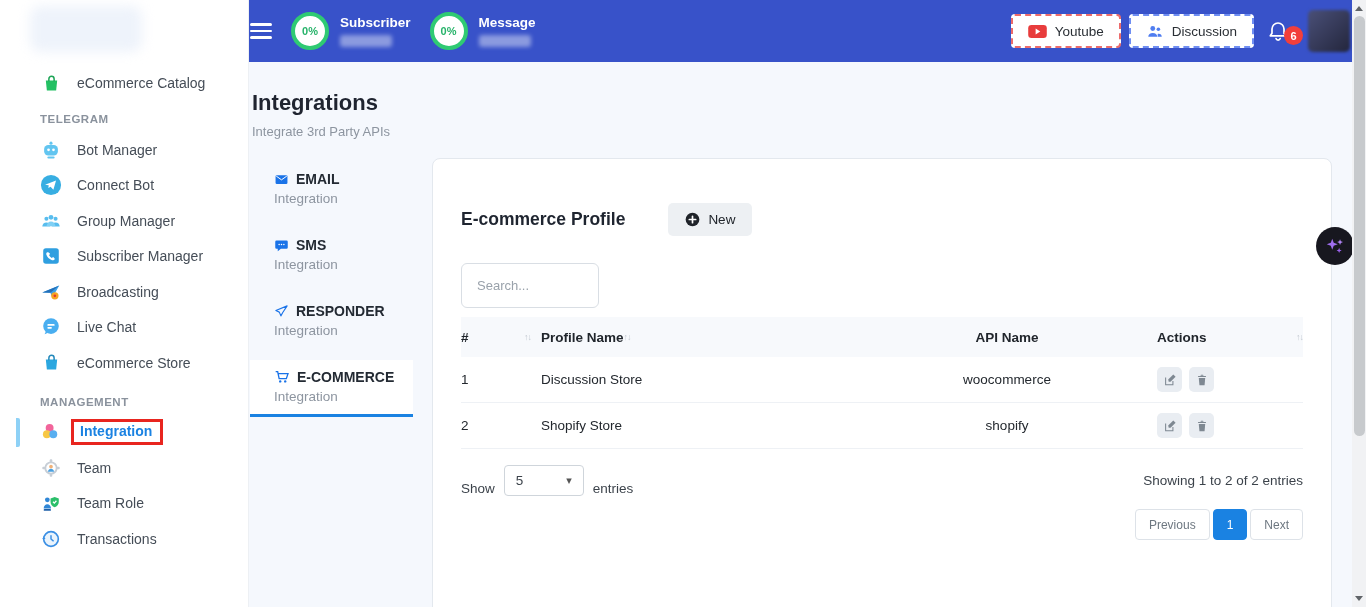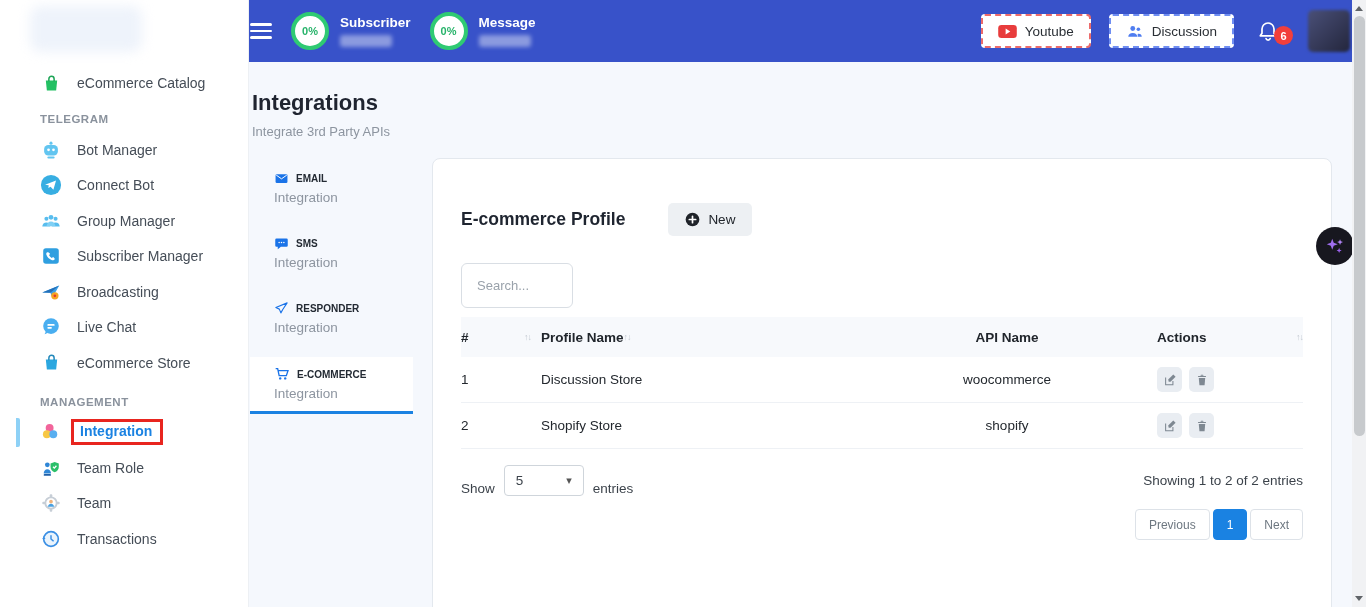--- a/index.html
+++ b/index.html
@@ -26,49 +26,49 @@
     background:#3852c9; display:flex; align-items:center; z-index:3; }
   .hamburger { margin-left:17px; width:22px; cursor:pointer; }
   .hamburger span { display:block; height:2.6px; background:#fff; border-radius:2px; margin:4px 0; }
   .stat { display:flex; align-items:center; margin-left:19px; }
   .ring { width:38px; height:38px; border-radius:50%; border:4px solid #2fca73;
     background:#fff; display:flex; align-items:center; justify-content:center;
     font-size:11px; font-weight:bold; color:#27b36a; flex:none; }
   .stat-text { margin-left:11px; }
   .stat-label { color:#fff; font-weight:bold; font-size:13.5px; }
   .redact-bar { width:52px; height:12px; background:rgba(255,255,255,.42); border-radius:3px; margin-top:5px; filter:blur(2px); }
-  .top-right { margin-left:auto; display:flex; align-items:center; margin-right:16px; gap:18px; }
+  .top-right { margin-left:auto; display:flex; align-items:center; margin-right:16px; gap:8px; }
   .top-btn { height:34px; background:#fff; border-radius:4px; display:flex; align-items:center;
     gap:8px; padding:0 15px; font-size:13.5px; color:#2a2f35; cursor:pointer; white-space:nowrap; }
   .top-btn.yt { border:2px dashed #ec6b6b; }
   .top-btn.disc { border:2px dashed #6f8ef2; }
   .bell-wrap { position:relative; margin:0 10px 0 4px; cursor:pointer; }
   .badge { position:absolute; top:7px; right:-13px; width:19px; height:19px; border-radius:50%;
     background:#f23f3b; color:#fff; font-size:11px; font-weight:bold;
     display:flex; align-items:center; justify-content:center; }
   .avatar { width:42px; height:42px; border-radius:5px;
     background:linear-gradient(135deg,#4a5078,#23263c); filter:blur(1.5px); cursor:pointer; }
   
   .content { position:absolute; left:233px; top:62px; right:0; bottom:0;
     background:#f5f8fd; overflow:hidden; padding-left:17px; }
   .page-title { margin-top:28px; margin-left:2px; font-size:22px; font-weight:bold; color:#1f2430; }
   .page-sub { margin-top:8px; margin-left:2px; font-size:13px; color:#8d95a0; }
   .body-row { display:flex; margin-top:19px; align-items:flex-start; }
   .subnav { width:163px; flex:none; padding-top:4px; }
   .sn-item { padding:9px 0 10px 24px; margin-bottom:12px; cursor:pointer; }
   .sn-item.active { background:#fff; border-bottom:3px solid #1a82e2; margin-bottom:0; }
-  .sn-title { display:flex; align-items:center; gap:7px; font-size:10px; font-weight:bold; color:#232a33; }
+  .sn-title { display:flex; align-items:center; gap:7px; font-size:14px; font-weight:bold; color:#232a33; }
   .sn-sub { margin-top:4px; font-size:13.5px; color:#8d95a0; }
   .card { flex:1; margin-left:19px; margin-right:34px; background:#fff;
     border:1px solid #e3e8ee; border-radius:8px; padding:0 28px; height:560px; }
   .card-head { display:flex; align-items:center; padding-top:44px;gap:17px; }
   .card-title { font-size:17.5px; font-weight:bold; color:#1f2530; }
   .new-btn { margin-left:26px; display:flex; align-items:center; gap:8px; padding:9px 17px;
     background:#edf0f3; border-radius:5px; font-size:13.5px; color:#20252b; cursor:pointer; }
-  .search-input { margin-top:27px; width:112px; height:45px; border:1px solid #d9dee4;
+  .search-input { margin-top:27px; width:138px; height:45px; border:1px solid #d9dee4;
     border-radius:6px; padding-left:15px; font-size:13px; color:#333; outline:none; display:block;
     font-family:"Liberation Sans", sans-serif; }
   .search-input::placeholder { color:#9aa2ab; }
   
   .t-head { display:flex; align-items:center; height:40px; margin-top:9px;
     background:#f7f9fc; font-weight:bold; font-size:13.5px; color:#21262c; }
   .t-row { display:flex; align-items:center; height:46px; border-bottom:1px solid #eef1f5;
     font-size:13.5px; color:#23282e; }
   .c-num { width:80px; display:flex; justify-content:space-between; align-items:center; padding-right:10px; }
   .c-profile { flex:1; display:flex; justify-content:flex-start; align-items:center; padding-right:12px; }
@@ -200,43 +200,43 @@
           <circle cx="10.5" cy="7.5" r="4.3" fill="#f2659b"></circle>
           <circle cx="7.5" cy="14.5" r="4.3" fill="#f7c744"></circle>
           <circle cx="14.5" cy="14.5" r="4.3" fill="#58aef0"></circle>
         </svg>
     </span>
     <span class="s-lbl">Integration</span>
   </div>
   <div class="s-item">
     <span class="s-ic">
       <svg viewBox="0 0 24 24" width="22" height="22">
-          <circle cx="8" cy="8.5" r="2.6" fill="#2f86d6"></circle>
-          <path d="M4 18c0-2.8 1.8-4.6 4-4.6s4 1.8 4 4.6z" fill="#2f86d6"></path>
-          <rect x="4" y="18.5" width="8" height="2" rx="1" fill="#1e5fa8"></rect>
-          <path d="M16 5.5l4.5 1.7v3.4c0 3-1.9 5-4.5 6-2.6-1-4.5-3-4.5-6V7.2z" fill="#2bbf6a"></path>
-          <path d="M14.2 10.7l1.4 1.4 2.3-2.6" stroke="#fff" stroke-width="1.4" fill="none"></path>
-        </svg>
-    </span>
-    <span class="s-lbl">Team Role</span>
-  </div>
-  <div class="s-item">
-    <span class="s-ic">
-      <svg viewBox="0 0 24 24" width="22" height="22">
           <circle cx="12" cy="12" r="7.2" fill="#c7ced6"></circle>
           <rect x="10.6" y="2.5" width="2.8" height="4" rx="1" fill="#c7ced6"></rect>
           <rect x="10.6" y="17.5" width="2.8" height="4" rx="1" fill="#c7ced6"></rect>
           <rect x="2.5" y="10.6" width="4" height="2.8" rx="1" fill="#c7ced6"></rect>
           <rect x="17.5" y="10.6" width="4" height="2.8" rx="1" fill="#c7ced6"></rect>
           <circle cx="12" cy="12" r="5.2" fill="#fff"></circle>
           <circle cx="12" cy="10.5" r="2" fill="#f0b27a"></circle>
           <path d="M8.5 16c.5-2 1.9-3.2 3.5-3.2s3 1.2 3.5 3.2z" fill="#4aa0e0"></path>
         </svg>
     </span>
     <span class="s-lbl">Team</span>
+  </div>
+  <div class="s-item">
+    <span class="s-ic">
+      <svg viewBox="0 0 24 24" width="22" height="22">
+          <circle cx="8" cy="8.5" r="2.6" fill="#2f86d6"></circle>
+          <path d="M4 18c0-2.8 1.8-4.6 4-4.6s4 1.8 4 4.6z" fill="#2f86d6"></path>
+          <rect x="4" y="18.5" width="8" height="2" rx="1" fill="#1e5fa8"></rect>
+          <path d="M16 5.5l4.5 1.7v3.4c0 3-1.9 5-4.5 6-2.6-1-4.5-3-4.5-6V7.2z" fill="#2bbf6a"></path>
+          <path d="M14.2 10.7l1.4 1.4 2.3-2.6" stroke="#fff" stroke-width="1.4" fill="none"></path>
+        </svg>
+    </span>
+    <span class="s-lbl">Team Role</span>
   </div>
   <div class="s-item">
     <span class="s-ic">
       <svg viewBox="0 0 24 24" width="22" height="22">
           <circle cx="12" cy="12" r="8" fill="#eaf4fd" stroke="#3b8fe4" stroke-width="1.8"></circle>
           <path d="M12 8.5V12l2.4 2" stroke="#3b8fe4" stroke-width="1.6" fill="none" stroke-linecap="round"></path>
           <path d="M4 9l-1.5 3L6 12z" fill="#3b8fe4"></path>
         </svg>
     </span>
     <span class="s-lbl">Transactions</span>

